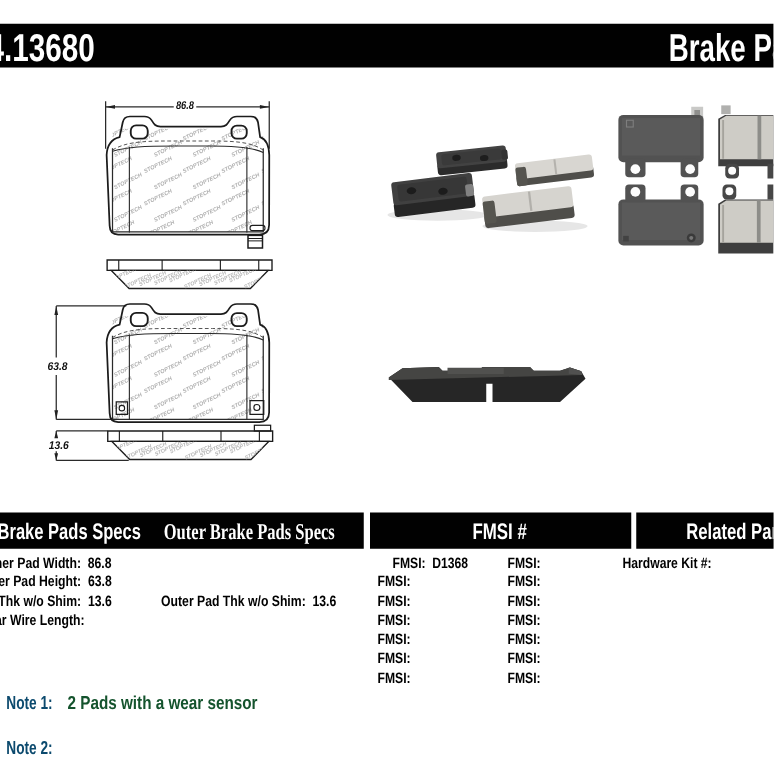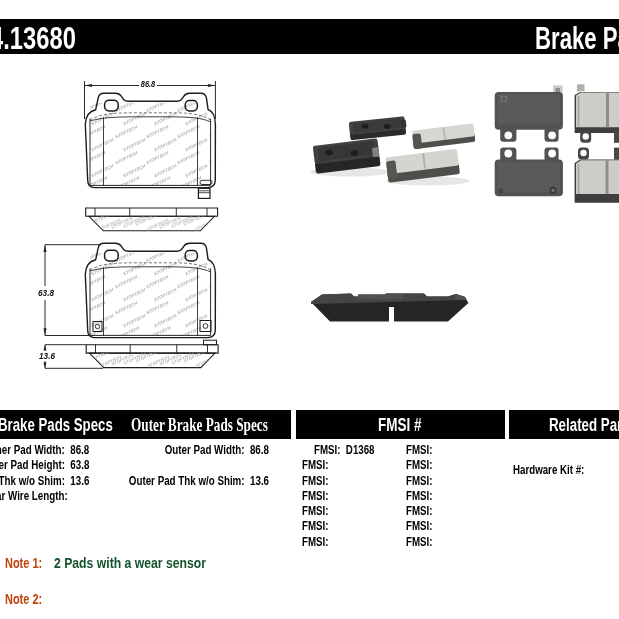--- a/index.html
+++ b/index.html
@@ -8,21 +8,21 @@
 .abs{position:absolute;}
 .bar{position:absolute;background:#010101;}
 .bt{position:absolute;color:#fff;font-weight:bold;font-size:31px;line-height:34px;white-space:nowrap;}
 .bt>span{display:inline-block;transform-origin:0 50%;}
 .hd{position:absolute;color:#fff;font-weight:bold;font-size:18px;line-height:28px;white-space:nowrap;}
 .hd>span{display:inline-block;transform-origin:0 50%;}
 .sp{position:absolute;color:#000;font-weight:bold;font-size:12px;line-height:15.25px;white-space:nowrap;text-align:right;}
 .sp>span{display:inline-block;transform:scaleX(0.815);transform-origin:100% 50%;}
 .spl{position:absolute;color:#000;font-weight:bold;font-size:12px;line-height:15.25px;white-space:nowrap;}
 .spl>span{display:inline-block;transform:scaleX(0.81);transform-origin:0 50%;}
-.note{position:absolute;color:#c2410c;font-weight:bold;font-size:15px;line-height:16px;white-space:nowrap;}
+.note{position:absolute;color:#0c4a6e;font-weight:bold;font-size:15px;line-height:16px;white-space:nowrap;}
 .note>span{display:inline-block;transform-origin:0 50%;}
 </style>
 </head>
 <body>
 <div id="c">
 
   <div class="bar" style="left:0;top:19px;width:619px;height:35px;"></div>
   <div class="bt" style="left:-10.3px;top:21.5px;"><span style="transform:scaleX(0.766);">4.13680</span></div>
   <div class="bt" style="left:534.8px;top:21.5px;"><span style="transform:scaleX(0.715);">Brake Pads</span></div>
 
@@ -281,38 +281,37 @@
   <div class="hd" style="left:-37.8px;top:410.5px;"><span style="transform:scaleX(0.735);">Inner Brake Pads Specs</span></div>
   <div class="hd" style="left:131.3px;top:410.5px;font-family:Liberation Serif, serif;"><span style="transform:scaleX(0.735);">Outer Brake Pads Specs</span></div>
   <div class="hd" style="left:377.5px;top:410.5px;"><span style="transform:scaleX(0.75);">FMSI #</span></div>
   <div class="hd" style="left:548.8px;top:410.5px;"><span style="transform:scaleX(0.74);">Related Parts</span></div>
 
   <div class="sp" style="right:529.3px;top:443px;"><span>Inner Pad Width:&nbsp; 86.8</span></div>
   <div class="sp" style="right:529.3px;top:458.25px;"><span>Inner Pad Height:&nbsp; 63.8</span></div>
   <div class="sp" style="right:529.3px;top:473.5px;"><span>Inner Pad Thk w/o Shim:&nbsp; 13.6</span></div>
   <div class="sp" style="right:551.7px;top:488.75px;"><span>Wear Wire Length:</span></div>
 
-  <div class="sp" style="right:350px;top:443px;"><span>Outer Pad Width:&nbsp; 86.8</span></div>
   <div class="sp" style="right:350px;top:473.5px;"><span>Outer Pad Thk w/o Shim:&nbsp; 13.6</span></div>
 
   <div class="spl" style="left:314px;top:443px;"><span>FMSI:&nbsp; D1368</span></div>
   <div class="spl" style="left:302px;top:458.25px;"><span>FMSI:</span></div>
   <div class="spl" style="left:302px;top:473.5px;"><span>FMSI:</span></div>
   <div class="spl" style="left:302px;top:488.75px;"><span>FMSI:</span></div>
   <div class="spl" style="left:302px;top:504px;"><span>FMSI:</span></div>
   <div class="spl" style="left:302px;top:519.25px;"><span>FMSI:</span></div>
   <div class="spl" style="left:302px;top:534.5px;"><span>FMSI:</span></div>
 
   <div class="spl" style="left:406px;top:443px;"><span>FMSI:</span></div>
   <div class="spl" style="left:406px;top:458.25px;"><span>FMSI:</span></div>
   <div class="spl" style="left:406px;top:473.5px;"><span>FMSI:</span></div>
   <div class="spl" style="left:406px;top:488.75px;"><span>FMSI:</span></div>
   <div class="spl" style="left:406px;top:504px;"><span>FMSI:</span></div>
   <div class="spl" style="left:406px;top:519.25px;"><span>FMSI:</span></div>
   <div class="spl" style="left:406px;top:534.5px;"><span>FMSI:</span></div>
 
-  <div class="spl" style="left:513px;top:443px;margin-top:20px;"><span>Hardware Kit #:</span></div>
+  <div class="spl" style="left:498px;top:443px;"><span>Hardware Kit #:</span></div>
 
   <div class="note" style="left:5.4px;top:555.2px;"><span style="transform:scaleX(0.73);">Note 1:</span></div>
   <div class="note" style="left:54px;top:555.2px;color:#14532d;"><span style="transform:scaleX(0.814);">2 Pads with a wear sensor</span></div>
   <div class="note" style="left:5.4px;top:591px;"><span style="transform:scaleX(0.73);">Note 2:</span></div>
 
 </div>
 
 </body></html>

